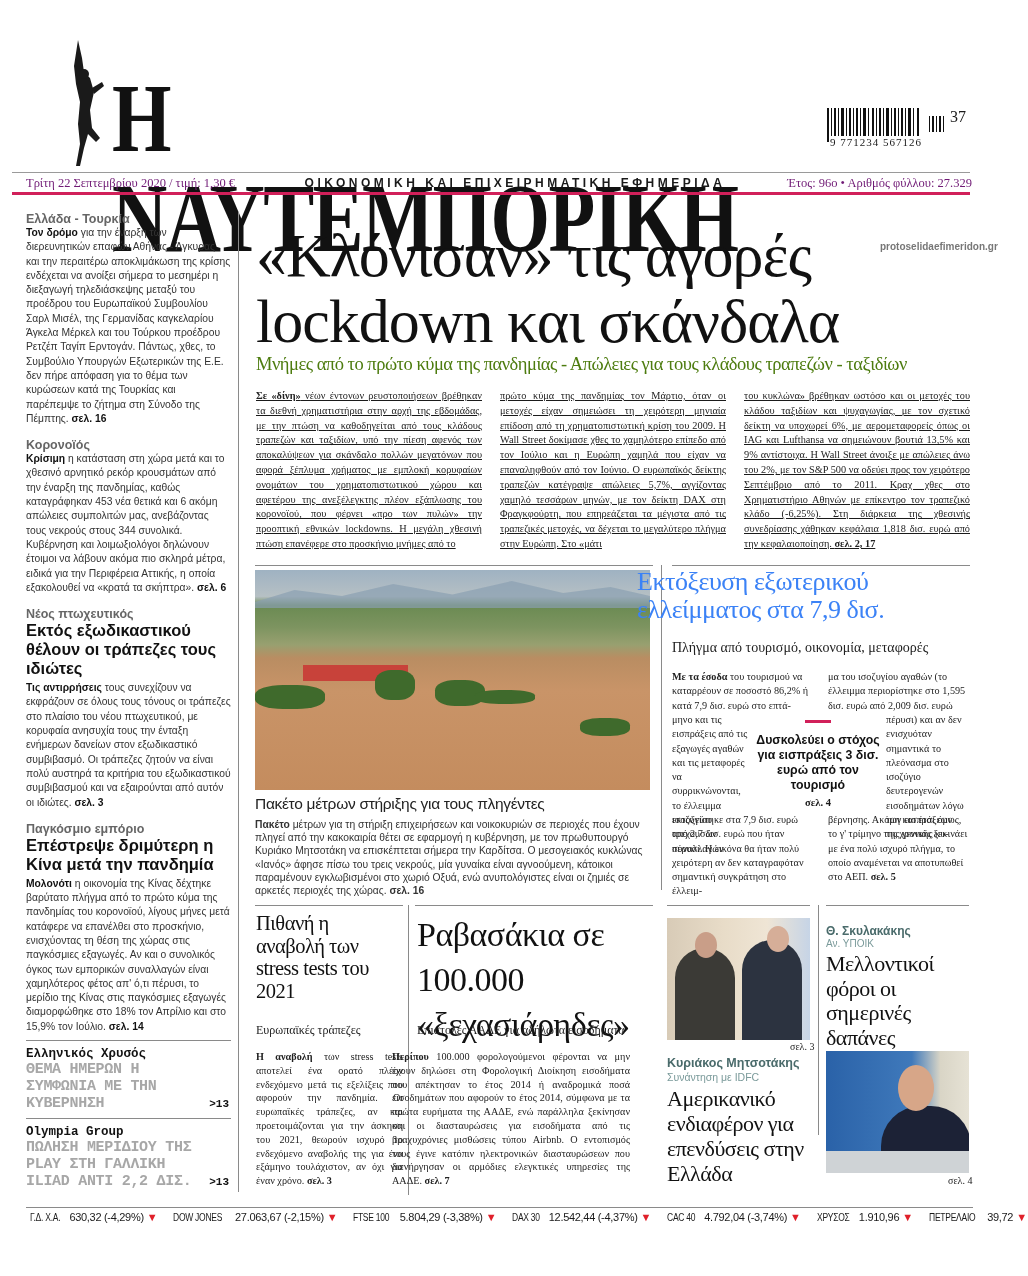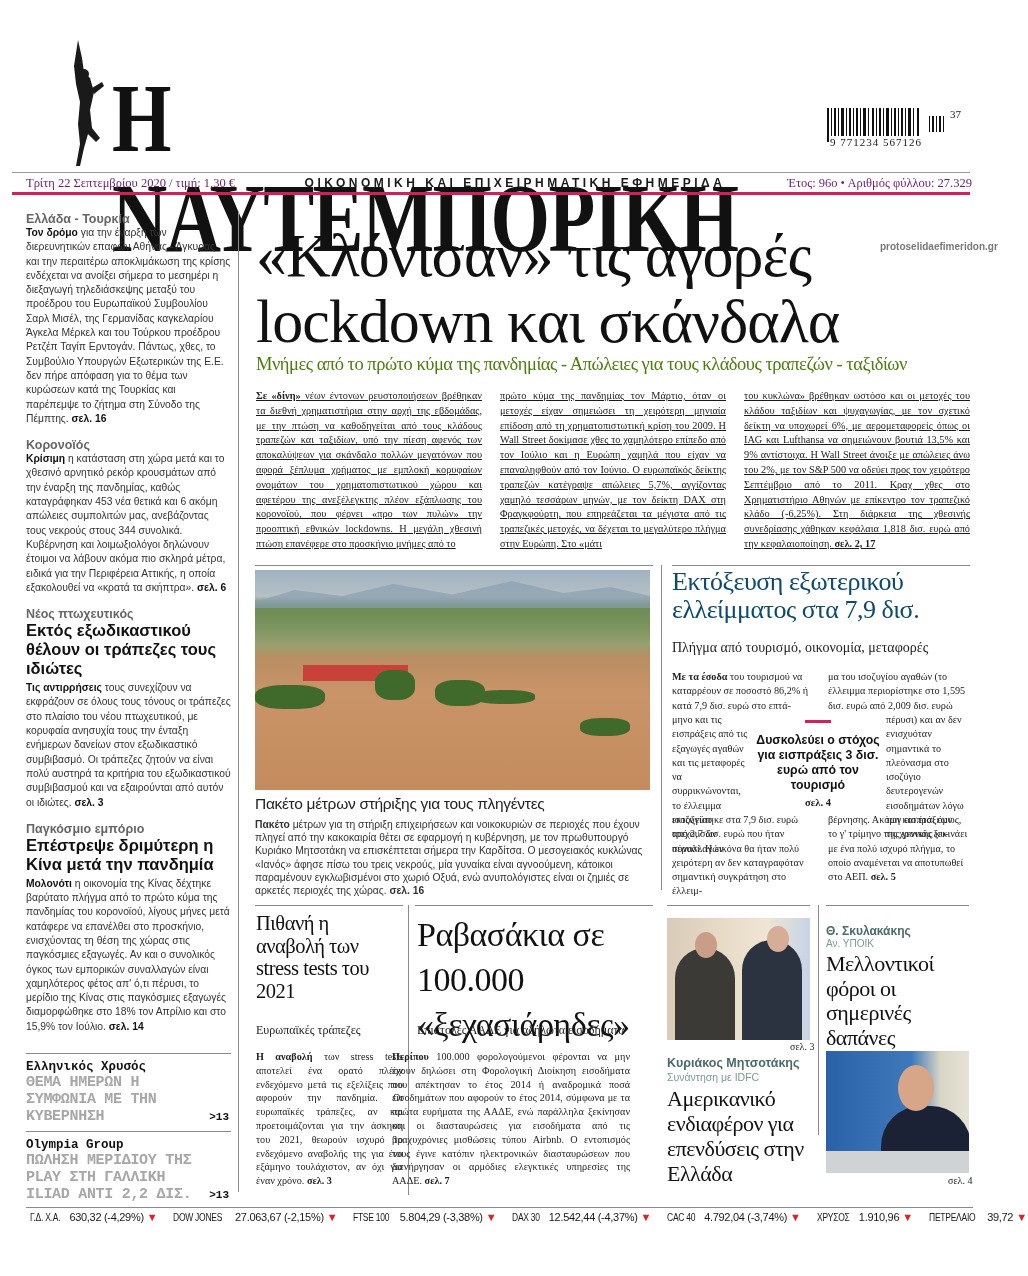--- a/index.html
+++ b/index.html
@@ -8,21 +8,21 @@
 
   
   .masthead-title {
     position: absolute; left: 112px; top: 68px; width: 700px; height: 100px;
     font-family: "Liberation Serif", serif; font-weight: bold; font-size: 98px;
     letter-spacing: -2px; transform: scaleX(0.78); transform-origin: left top;
     line-height: 100px; color: #111;
   }
   .hermes { position: absolute; left: 70px; top: 38px; width: 36px; height: 130px; }
   .barcode { position: absolute; left: 825px; top: 108px; width: 120px; height: 46px; }
-  .issue-small { position: absolute; left: 950px; top: 108px; font-size: 11px; font-family: "Liberation Serif", serif; }
+  .issue-small { position: absolute; left: 950px; top: 108px; font-size: 16px; font-family: "Liberation Serif", serif; }
   .barcode-digits { position: absolute; left: 830px; top: 136px; font-size: 11px; font-family: "Liberation Serif", serif; letter-spacing: 1px; background:#fff; }
 
   .rule-top { position: absolute; left: 12px; width: 958px; top: 172px; height: 1px; background: #9a9a9a; }
   .dateline { position: absolute; top: 176px; font-family: "Liberation Serif", serif; font-size: 12.5px; color: #701a75; }
   .tagline { position: absolute; top: 176px; left: 300px; width: 430px; text-align: center; font-size: 12px; font-weight: bold; letter-spacing: 3.5px; }
   .rule-pink { position: absolute; left: 12px; width: 958px; top: 192px; height: 3px; background: #d1205a; }
 
   
   .left-col { position: absolute; left: 26px; top: 212px; width: 205px; }
   .vrule-left { position: absolute; left: 238px; top: 212px; width: 1px; height: 980px; background: #8a8a8a; }
@@ -52,21 +52,21 @@
   .photo { position: absolute; left: 255px; top: 570px; width: 395px; height: 220px; overflow: hidden;
     background: linear-gradient(180deg, #9fb2c2 0%, #b6c0c4 12%, #6a8a52 16%, #7d9460 26%, #98a070 34%, #b98d62 40%, #c99468 55%, #c48c5e 100%); }
   .photo .mountain { position: absolute; left: 0; top: 8px; width: 100%; height: 30px; background: #8aa0b2; clip-path: polygon(0 80%, 10% 40%, 22% 60%, 35% 20%, 50% 55%, 65% 10%, 78% 50%, 90% 30%, 100% 60%, 100% 100%, 0 100%); opacity: 0.7; }
   .photo .building { position: absolute; left: 48px; top: 95px; width: 105px; height: 16px; background: #c8423a; }
   .photo .trees { position: absolute; background: #3f6a2c; border-radius: 40%; }
   .photo-caption-head { position: absolute; left: 255px; top: 795px; font-size: 15.5px; color: #222; letter-spacing: -0.3px; }
   .photo-caption { position: absolute; left: 255px; top: 818px; width: 400px; font-size: 10.3px; line-height: 13.2px; color: #333; }
 
   
   .vrule-mid { position: absolute; left: 661px; top: 565px; width: 1px; height: 325px; background: #8a8a8a; }
-  .deficit-head { position: absolute; left: 672px; top: 568px; width: 300px; font-family: "Liberation Serif", serif; font-size: 26px; line-height: 28px; color: #0c4a6e; letter-spacing: -0.5px; }
+  .deficit-head { position: absolute; left: 637px; top: 568px; width: 300px; font-family: "Liberation Serif", serif; font-size: 26px; line-height: 28px; color: #3b82f6; letter-spacing: -0.5px; }
   .deficit-sub { position: absolute; left: 672px; top: 640px; font-family: "Liberation Serif", serif; font-size: 14px; color: #222; }
   .deficit-body { position: absolute; font-family: "Liberation Serif", serif; font-size: 10.2px; line-height: 14.3px; color: #222; }
   .pull { position: absolute; left: 754px; top: 720px; width: 128px; text-align: center; }
   .pull .bar { width: 26px; height: 3px; background: #d1205a; margin: 0 auto 10px; }
   .pull .q { font-size: 12.3px; font-weight: bold; line-height: 15px; color: #111; }
   .pull .pg { font-family: "Liberation Serif", serif; font-size: 10.5px; font-weight: bold; margin-top: 4px; }
 
   
   .stress-head { position: absolute; left: 256px; top: 912px; width: 140px; font-family: "Liberation Serif", serif; font-size: 20.5px; line-height: 22.5px; color: #111; letter-spacing: -0.5px; }
   .stress-sub { position: absolute; left: 256px; top: 1023px; font-family: "Liberation Serif", serif; font-size: 12px; color: #222; }
@@ -168,21 +168,21 @@
   </div>
   <div class="lstory">
     <div class="kicker">Κορονοϊός</div>
     <div class="lbody"><b>Κρίσιμη</b><span> η κατάσταση στη χώρα μετά και το χθεσινό αρνητικό ρεκόρ κρουσμάτων από την έναρξη της πανδημίας, καθώς καταγράφηκαν 453 νέα θετικά και 6 ακόμη απώλειες συμπολιτών μας, ανεβάζοντας τους νεκρούς στους 344 συνολικά. Κυβέρνηση και λοιμωξιολόγοι δηλώνουν έτοιμοι να λάβουν ακόμα πιο σκληρά μέτρα, ειδικά για την Περιφέρεια Αττικής, η οποία εξακολουθεί να «κρατά τα σκήπτρα». </span><b>σελ. 6</b></div>
   </div>
   <div class="lstory">
     <div class="kicker">Νέος πτωχευτικός</div>
     <div class="lhead">Εκτός εξωδικαστικού θέλουν οι τράπεζες τους ιδιώτες</div>
     <div class="lbody"><b>Τις αντιρρήσεις</b><span> τους συνεχίζουν να εκφράζουν σε όλους τους τόνους οι τράπεζες στο πλαίσιο του νέου πτωχευτικού, με κορυφαία ανησυχία τους την ένταξη ενήμερων δανείων στον εξωδικαστικό συμβιβασμό. Οι τράπεζες ζητούν να είναι πολύ αυστηρά τα κριτήρια του εξωδικαστικού συμβιβασμού και να εξαιρούνται από αυτόν οι ιδιώτες. </span><b>σελ. 3</b></div>
   </div>
-  <div class="lstory" style="margin-bottom:19px">
+  <div class="lstory" style="margin-bottom:6px">
     <div class="kicker">Παγκόσμιο εμπόριο</div>
     <div class="lhead">Επέστρεψε δριμύτερη η Κίνα μετά την πανδημία</div>
     <div class="lbody"><b>Μολονότι</b><span> η οικονομία της Κίνας δέχτηκε βαρύτατο πλήγμα από το πρώτο κύμα της πανδημίας του κορονοϊού, λίγους μήνες μετά κατάφερε να επανέλθει στο προσκήνιο, ενισχύοντας τη θέση της χώρας στις παγκόσμιες εξαγωγές. Αν και ο συνολικός όγκος των εμπορικών συναλλαγών είναι χαμηλότερος φέτος απ' ό,τι πέρυσι, το μερίδιο της Κίνας στις παγκόσμιες εξαγωγές διαμορφώθηκε στο 18% τον Απρίλιο και στο 15,9% τον Ιούλιο. </span><b>σελ. 14</b></div>
   </div>
 
   <div class="lnk">
     <div class="kicker">Ελληνικός Χρυσός</div>
     <div class="promo">ΘΕΜΑ ΗΜΕΡΩΝ Η ΣΥΜΦΩΝΙΑ ΜΕ ΤΗΝ ΚΥΒΕΡΝΗΣΗ</div>
     <div class="pg">&gt;13</div>
   </div>

